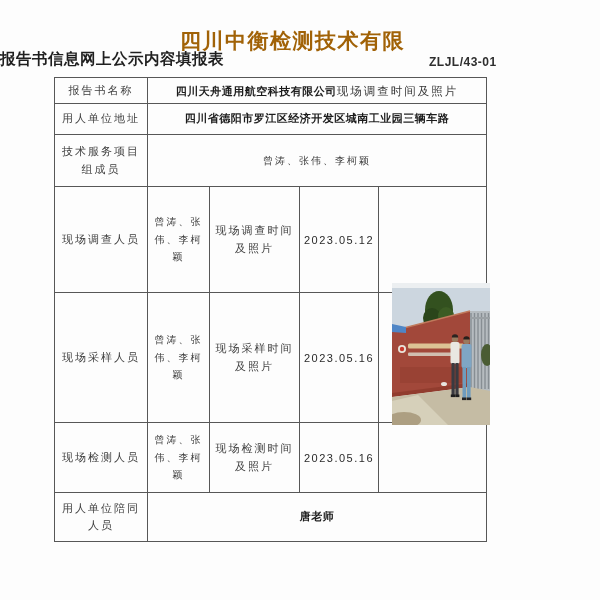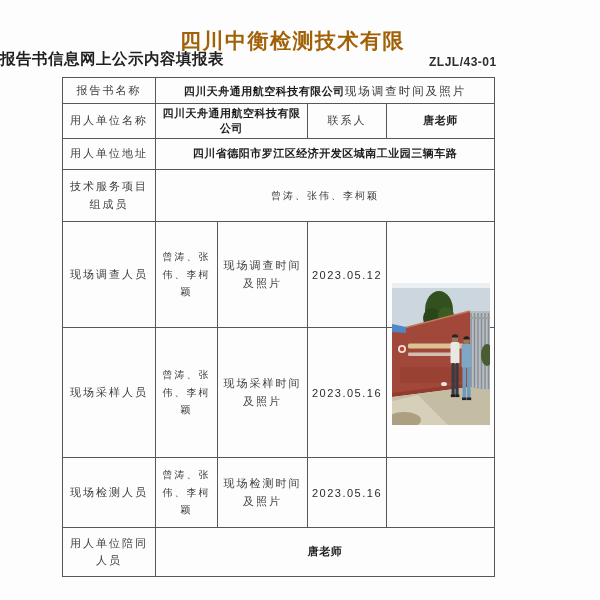--- a/index.html
+++ b/index.html
@@ -8,21 +8,21 @@
          font-family:"Liberation Serif","DejaVu Serif",serif;color:#3c3c3c;}
   .title1{position:absolute;top:27px;left:0;width:585px;text-align:center;
           font-family:"Liberation Sans","DejaVu Sans",sans-serif;font-weight:bold;
           font-size:21px;letter-spacing:1.5px;color:#a16207;}
   .title2{position:absolute;top:49px;left:0;width:506px;
           font-family:"Liberation Sans","DejaVu Sans",sans-serif;font-weight:bold;
           font-size:15.5px;letter-spacing:0.5px;color:#1f1f1f;}
   .doccode{position:absolute;top:55px;left:429px;
            font-family:"Liberation Sans","DejaVu Sans",sans-serif;font-weight:bold;
            font-size:12px;letter-spacing:0.5px;color:#2e2e2e;}
-  table.form{position:absolute;left:62px;top:77px;width:432px;
+  table.form{position:absolute;left:54px;top:77px;width:432px;
              border-collapse:collapse;table-layout:fixed;}
   td{border:1px solid #575757;text-align:center;vertical-align:middle;
      padding:1px 3px;overflow:hidden;}
   .lbl{font-size:11px;letter-spacing:2px;color:#3e3e3e;line-height:1.55;}
   .bold{font-family:"Liberation Sans","DejaVu Sans",sans-serif;font-weight:bold;
         font-size:11px;letter-spacing:0.5px;color:#1c1c1c;line-height:1.4;}
   .reg{font-size:11.5px;letter-spacing:2px;color:#383838;}
   .names{font-size:10px;letter-spacing:2px;color:#3e3e3e;line-height:1.75;}
   .date{font-family:"Liberation Sans","DejaVu Sans",sans-serif;
         font-size:11px;letter-spacing:1.5px;color:#2a2a2a;}
@@ -43,26 +43,20 @@
       <col style="width:93px">
         <col style="width:62px">
         <col style="width:90px">
       <col style="width:79px">
         <col style="width:108px">
     </colgroup>
     <tbody>
         <tr style="height:26px">
       <td class="lbl">报告书名称</td>
       <td colspan="4"><span class="bold">四川天舟通用航空科技有限公司</span><span class="reg">现场调查时间及照片</span></td>
-    </tr>
-    <tr style="height:35px">
-      <td class="lbl">用人单位名称</td>
-      <td colspan="2" class="bold">四川天舟通用航空科技有限公司</td>
-      <td class="lbl">联系人</td>
-      <td class="bold">唐老师</td>
     </tr>
     <tr style="height:31px">
       <td class="lbl">用人单位地址</td>
       <td colspan="4" class="bold">四川省德阳市罗江区经济开发区城南工业园三辆车路</td>
     </tr>
     <tr style="height:52px">
       <td class="lbl">技术服务项目组成员</td>
       <td colspan="4" class="names">曾涛、张伟、李柯颖</td>
     </tr>
     <tr style="height:106px">

